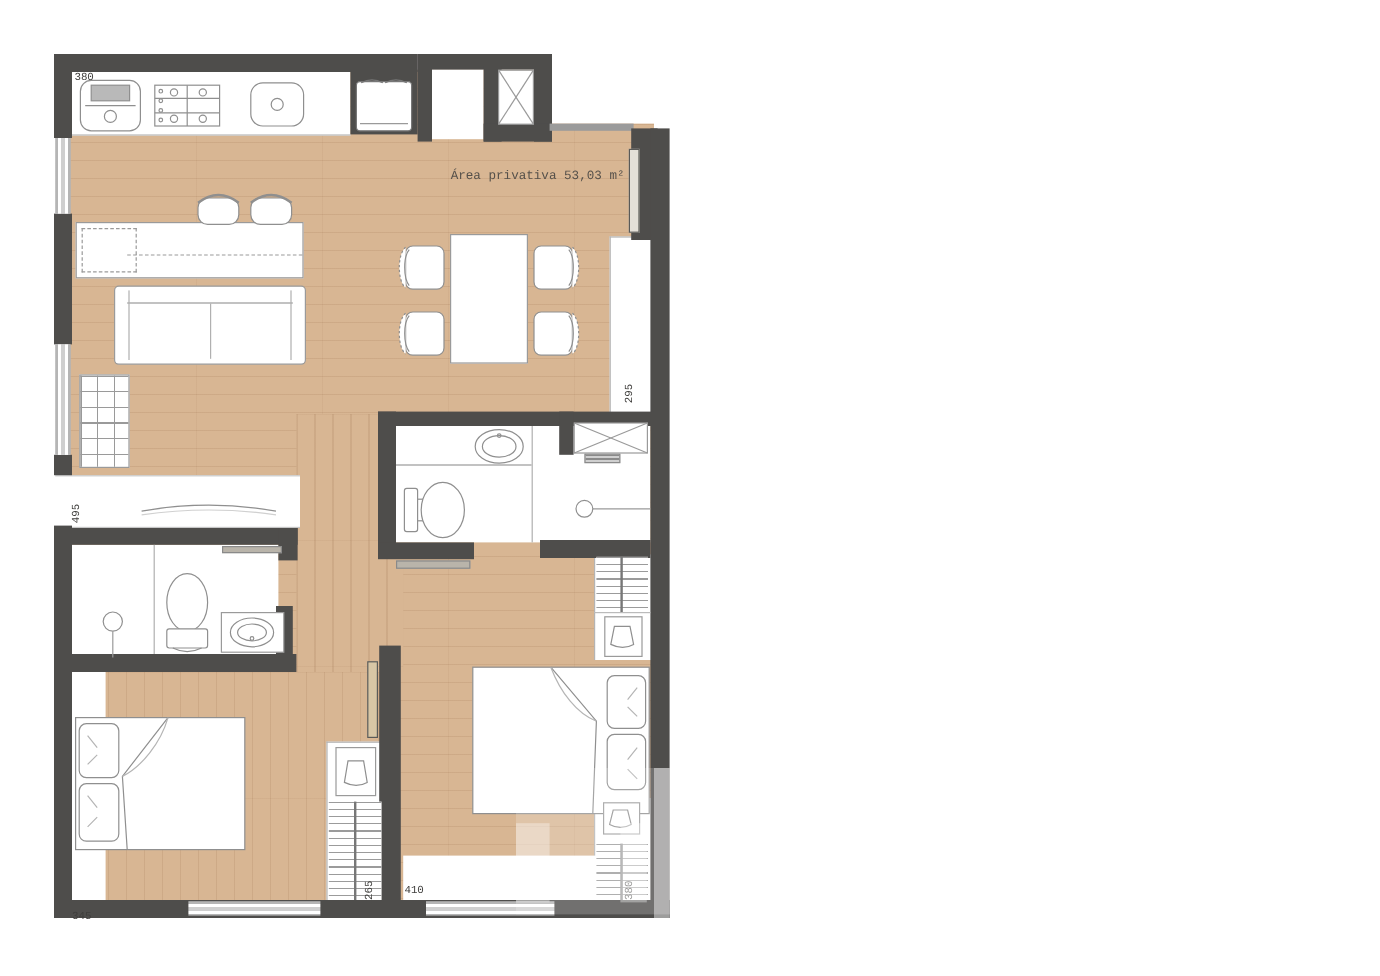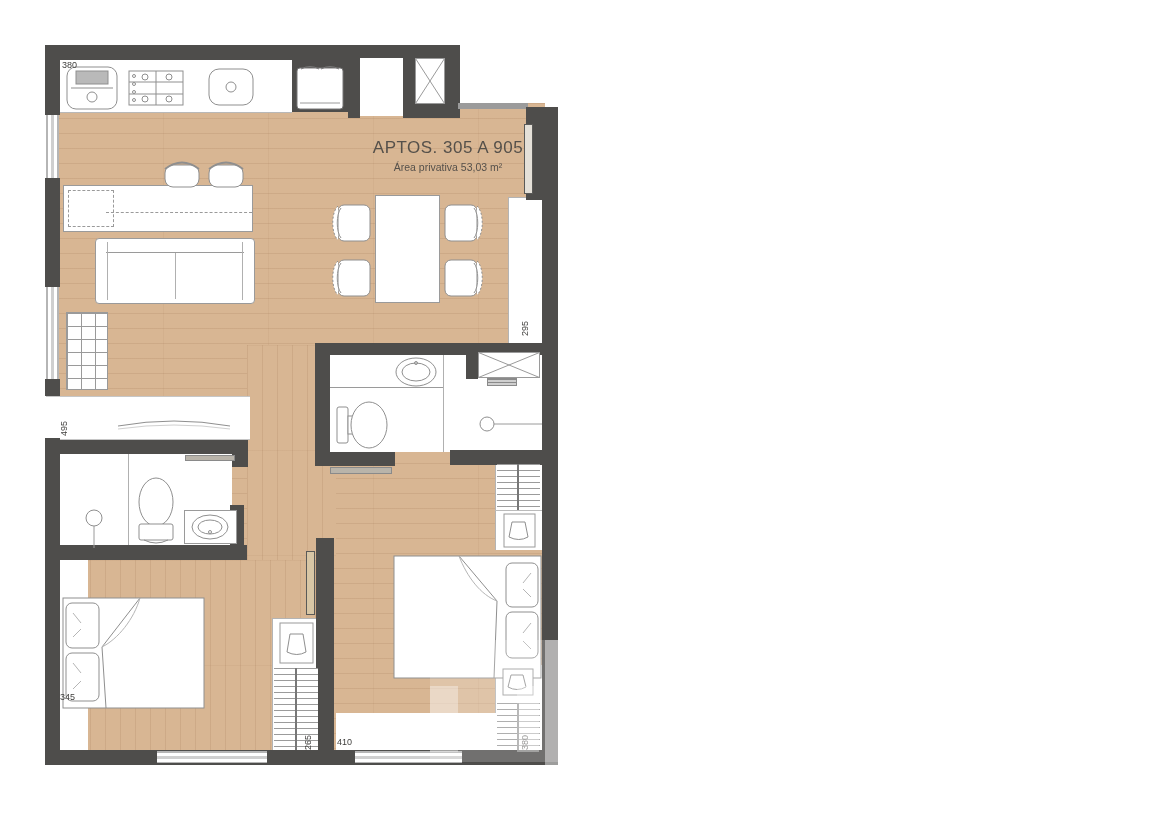--- a/index.html
+++ b/index.html
@@ -1,17 +1,17 @@
 <!DOCTYPE html>
 <html><head>
 <meta charset="utf-8">
 <style>
   html,body{margin:0;padding:0;background:#fff;}
   .canvas{position:relative;width:1150px;height:813px;background:#ffffff;overflow:hidden;
-          font-family:Liberation Sans, sans-serif;}
+          font-family:Liberation Mono, monospace;}
   .a{position:absolute;}
   .wall{position:absolute;background:#4e4d4b;}
   .white{position:absolute;background:#ffffff;}
   .wood{position:absolute;background-color:#d8b693;
         background-image:repeating-linear-gradient(to bottom, rgba(139,94,60,0.14) 0 1px, transparent 1px 15px),
                          repeating-linear-gradient(to right, rgba(139,94,60,0.07) 0 1px, transparent 1px 105px);}
   .woodv{position:absolute;background-color:#d8b693;
         background-image:repeating-linear-gradient(to right, rgba(139,94,60,0.14) 0 1px, transparent 1px 15px),
                          repeating-linear-gradient(to bottom, rgba(139,94,60,0.07) 0 1px, transparent 1px 105px);}
   .winv{position:absolute;background:linear-gradient(to right,#b5b5b5 0 2px,#ffffff 2px 5px,#cfcfcf 5px 8px,#ffffff 8px 11px,#b5b5b5 11px 13px);}
@@ -256,27 +256,26 @@
     <div class="rod" style="left:20px;top:0;height:46px"></div>
   </div>
   <div class="hline" style="left:495px;top:510px;width:47px;border-color:#bbb"></div>
   <div class="hangers" style="left:497px;top:703px;width:43px;height:47px">
     <div class="rod" style="left:20px;top:0;height:47px"></div>
   </div>
 
   <div class="dim" style="left:62px;top:60px">380</div>
   <div class="dim vdim" style="left:520px;top:300px;height:36px">295</div>
   <div class="dim vdim" style="left:59px;top:402px;height:34px">495</div>
-  <div class="dim" style="left:60px;top:692px">345</div>
+  <div class="dim" style="left:60px;top:759px">345</div>
   <div class="dim vdim" style="left:303px;top:720px;height:30px">265</div>
   <div class="dim" style="left:337px;top:737px">410</div>
   <div class="dim vdim" style="left:520px;top:720px;height:30px">380</div>
 
   <div class="title">
-    <div class="t1">APTOS. 305 A 905</div>
     <div class="t2">Área privativa 53,03 m²</div>
   </div>
 
   <div class="wm" style="left:430px;top:640px;width:130px;height:122px;background:rgba(255,255,255,0.20)"></div>
   <div class="wm" style="left:430px;top:686px;width:28px;height:66px"></div>
   <div class="wm" style="left:517px;top:686px;width:22px;height:66px"></div>
   <div class="wm" style="left:545px;top:640px;width:13px;height:125px;background:rgba(255,255,255,0.45)"></div>
 
 </div>
 

